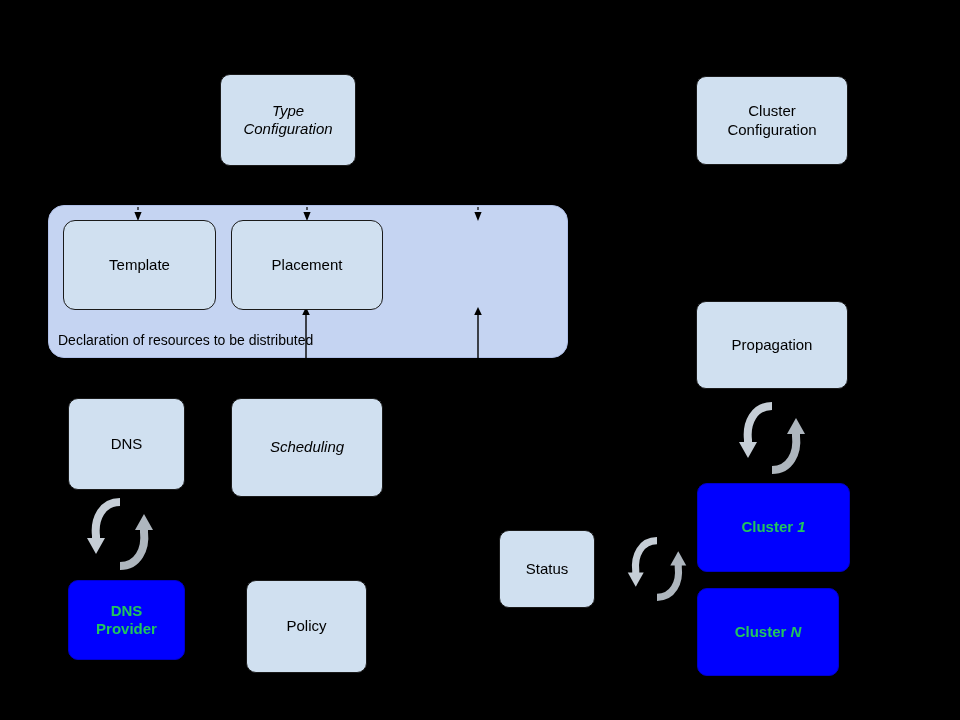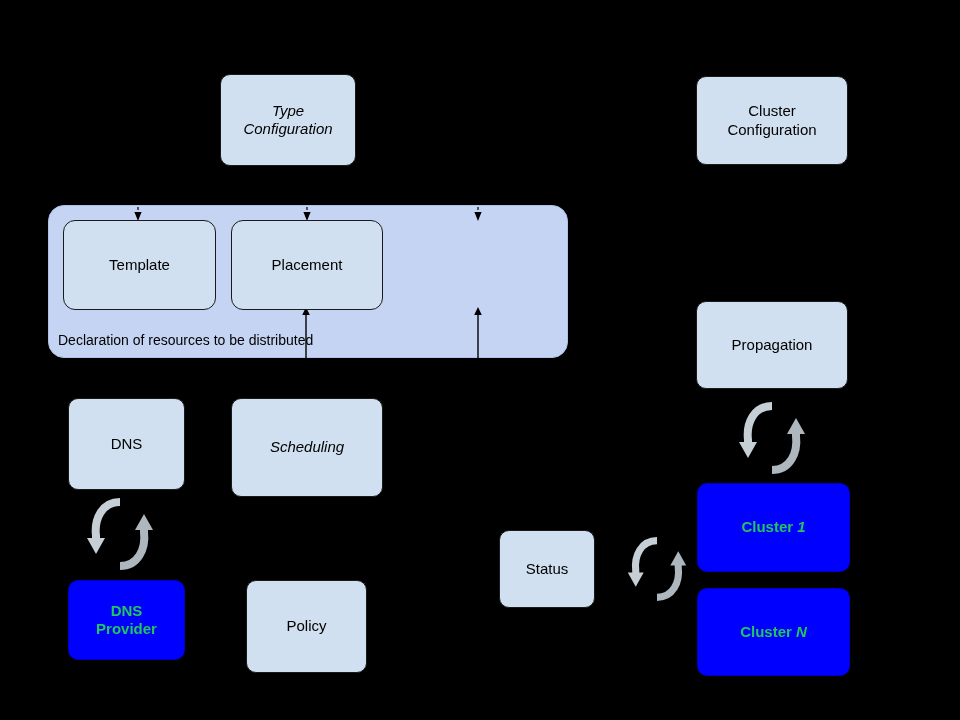--- a/index.html
+++ b/index.html
@@ -167,17 +167,17 @@
     <path d="M35 10 C17 10 9 27 11 44 L11 52" fill="none" stroke="#c6ced6" stroke-width="8" stroke-linecap="butt"></path>
     <polygon points="11,62 2,46 20,46" fill="#c6ced6"></polygon>
     <path d="M35 74 C53 74 61 57 59 40 L59 32" fill="none" stroke="#aeb6be" stroke-width="8" stroke-linecap="butt"></path>
     <polygon points="59,22 50,38 68,38" fill="#aeb6be"></polygon>
   </svg>
 
   <div class="node blue" style="left:697px;top:483px;width:153px;height:89px;">
     <span><span>Cluster </span><span class="ital">1</span></span>
   </div>
 
-  <div class="node blue" style="left:697px;top:588px;width:153px;height:88px;text-align:center;">
+  <div class="node blue" style="left:697px;top:588px;width:142px;height:88px;text-align:center;">
     <span><span>Cluster </span><span class="ital">N</span></span>
   </div>
 
 </div>
 
 </body></html>

